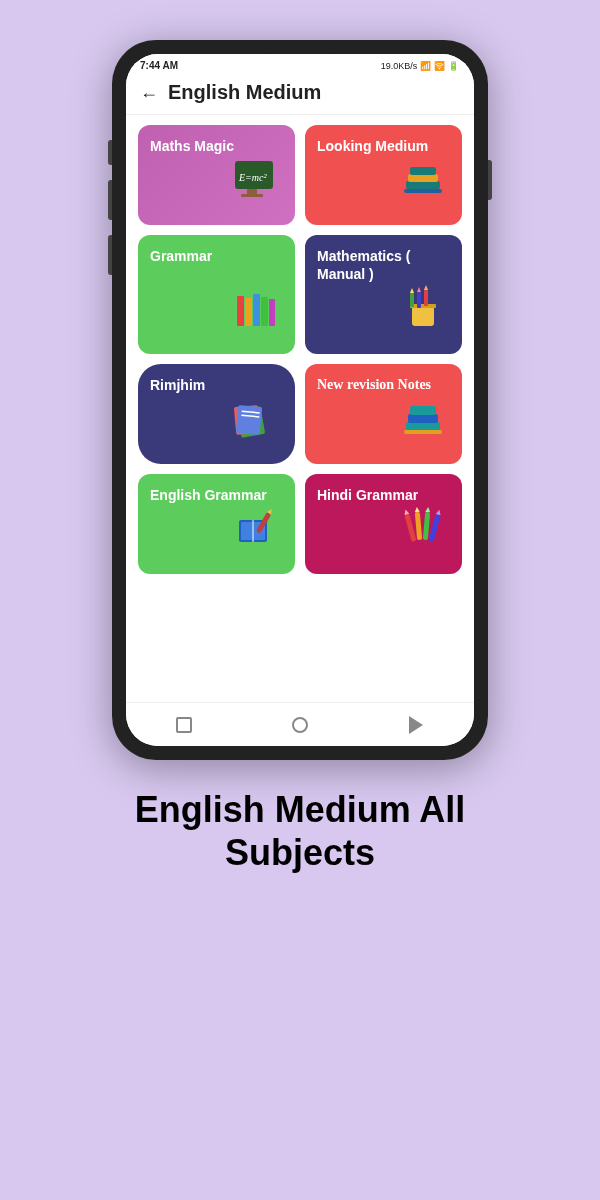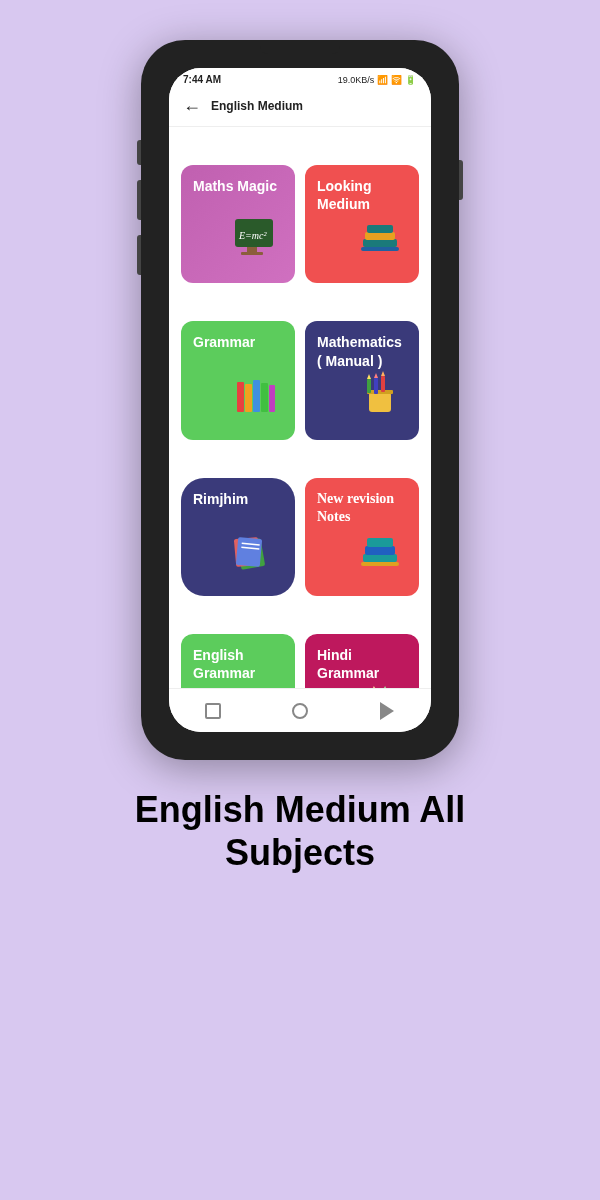--- a/index.html
+++ b/index.html
@@ -8,25 +8,25 @@
       min-height: 1200px;
       background-color: #d8c8f0;
       font-family: 'Segoe UI', Arial, sans-serif;
       display: flex;
       flex-direction: column;
       align-items: center;
       padding: 40px 0 30px 0;
     }
 
     .phone-outer {
-      width: 318px;
+      width: 376px;
       height: 720px;
       background: #222;
       border-radius: 44px;
-      padding: 28px;
+      padding: 14px;
       box-shadow: 0 8px 40px rgba(0,0,0,0.35);
       position: relative;
     }
 
     .phone-inner {
       width: 100%;
       height: 100%;
       background: #fff;
       border-radius: 32px;
       overflow: hidden;
@@ -55,21 +55,21 @@
       padding: 8px 14px 10px 14px;
       border-bottom: 1px solid #eee;
     }
     .back-arrow {
       font-size: 18px;
       margin-right: 10px;
       color: #222;
       cursor: pointer;
     }
     .top-bar-title {
-      font-size: 12px;
+      font-size: 20px;
       font-weight: 600;
       color: #222;
     }
 
     
     .content {
       flex: 1;
       overflow-y: auto;
       padding: 10px 12px;
       background: #fff;
@@ -84,21 +84,20 @@
     .card {
       border-radius: 12px;
       padding: 12px;
       min-height: 100px;
       display: flex;
       flex-direction: column;
       justify-content: space-between;
       position: relative;
       overflow: hidden;
       cursor: pointer;
-      margin-top: 28px;
     }
 
     .card-title {
       font-size: 14px;
       font-weight: 700;
       color: #fff;
       line-height: 1.3;
       z-index: 1;
     }
 

